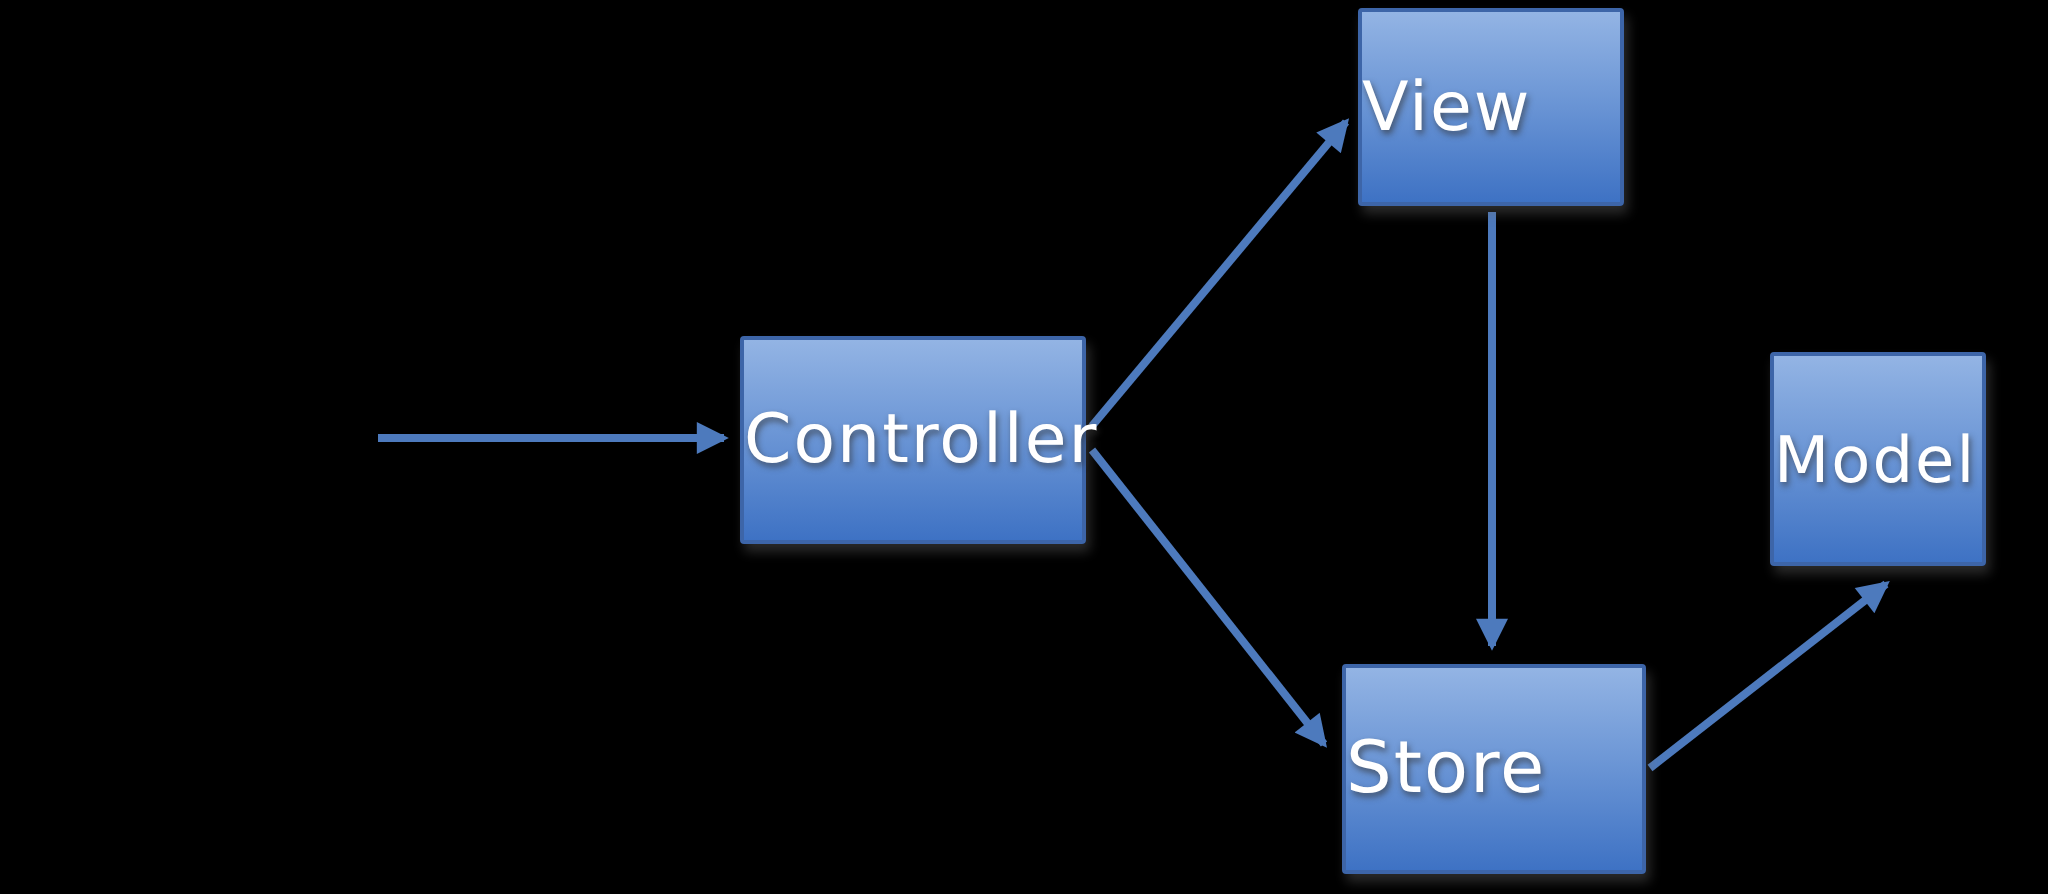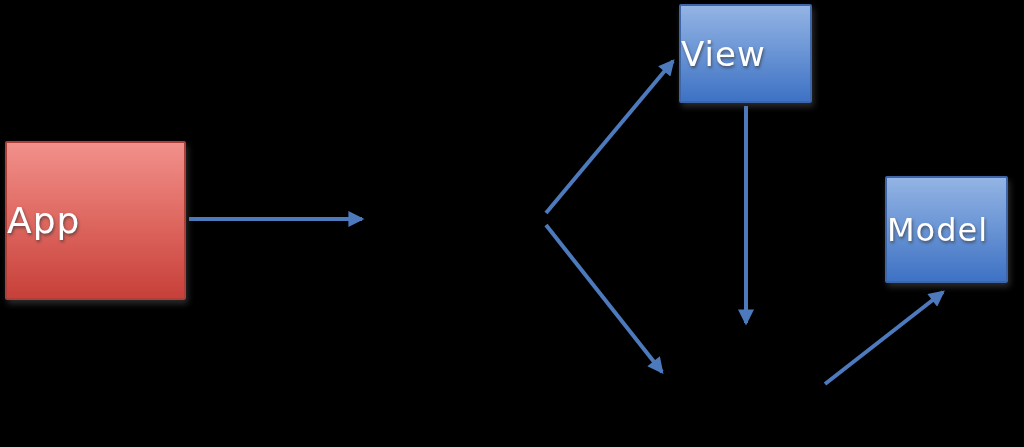--- a/index.html
+++ b/index.html
@@ -45,47 +45,50 @@
     border: 2px solid #3d65a8;
   }
   .node.red {
     background: linear-gradient(to bottom, #f2908b 0%, #e06c64 45%, #c7403a 100%);
     border: 2px solid #ab3f39;
   }
   .node-app        { left: 5px;   top: 141px; width: 181px; height: 159px; font-size: 36px; }
   .node-controller { left: 370px; top: 168px; width: 173px; height: 104px; }
   .node-view       { left: 679px; top: 4px;   width: 133px; height: 99px;  }
   .node-store      { left: 671px; top: 332px; width: 152px; height: 105px; font-size: 36px; }
-  .node-model      { left: 885px; top: 176px; width: 123px; height: 107px; font-size: 32px; }
+  .node-model      { left: 885px; top: 176px; width: 108px; height: 107px; font-size: 32px; }
 </style>
 </head>
 <body>
 
 <div class="canvas">
 
   <svg class="edges" width="1024" height="447" viewBox="0 0 1024 447" xmlns="http://www.w3.org/2000/svg">
     <defs>
       <marker id="arrowhead" viewBox="0 0 10 10" markerWidth="4.5" markerHeight="4" refX="8.5" refY="5" orient="auto" markerUnits="strokeWidth">
         <path d="M 0 0 L 10 5 L 0 10 z" fill="#4d7abd"></path>
       </marker>
     </defs>
   <line x1="189" y1="219" x2="362" y2="219" class="edge" stroke="#4d7abd" marker-end="url(#arrowhead)"></line>
       <line x1="546" y1="213" x2="673" y2="61" class="edge" stroke="#4d7abd" marker-end="url(#arrowhead)"></line>
       <line x1="546" y1="225" x2="662" y2="372" class="edge" stroke="#4d7abd" marker-end="url(#arrowhead)"></line>
       <line x1="746" y1="106" x2="746" y2="323" class="edge" stroke="#4d7abd" marker-end="url(#arrowhead)"></line>
       <line x1="825" y1="384" x2="943" y2="292" class="edge" stroke="#4d7abd" marker-end="url(#arrowhead)"></line>
     </svg>
 
-  <div class="node red node-app">
-    <span>App</span>
+
+  <div class="node blue node-controller">
+    <span>Controller</span>
   </div>
-
 
   <div class="node blue node-view">
     <span>View</span>
   </div>
 
+  <div class="node blue node-store">
+    <span>Store</span>
+  </div>
 
   <div class="node blue node-model">
     <span>Model</span>
   </div>
 
 </div>
 
 </body></html>

